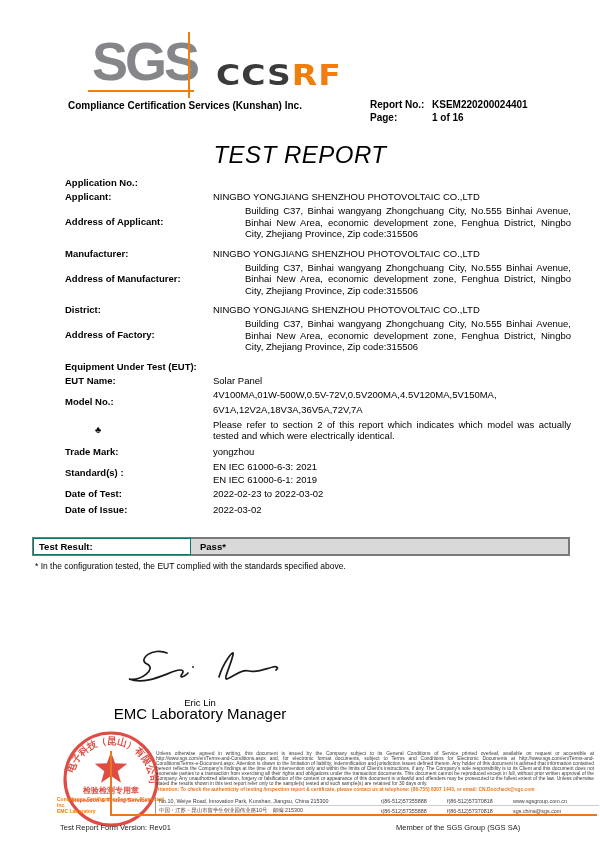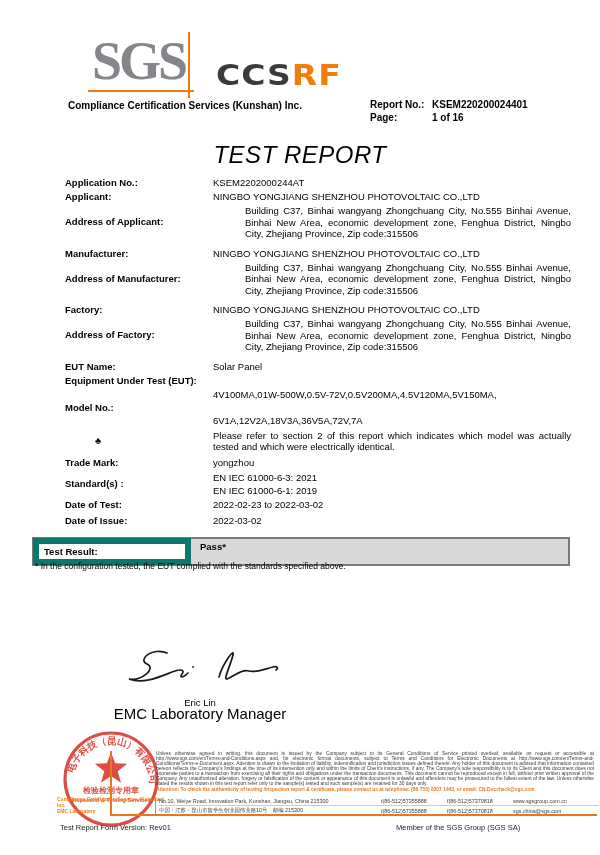--- a/index.html
+++ b/index.html
@@ -1,21 +1,21 @@
 <!DOCTYPE html>
 <html><head>
 <meta charset="utf-8">
 <style>
   html,body{margin:0;padding:0;background:#ffffff;}
   .page{position:relative;width:600px;height:855px;background:#fff;overflow:hidden;
         font-family:"Liberation Sans",sans-serif;color:#000;}
 
   
   .sgs-logo{position:absolute;left:92px;top:34px;font-size:54px;font-weight:bold;
-            color:#85868a;letter-spacing:-3px;line-height:1;font-family:Liberation Serif, serif;}
+            color:#85868a;letter-spacing:-3px;line-height:1;}
   .sgs-vline{position:absolute;left:188px;top:32px;width:2px;height:66px;background:#f07f09;}
   .sgs-hline{position:absolute;left:88px;top:90px;width:106px;height:2px;background:#f07f09;}
   .ccs-logo{position:absolute;left:216px;top:60px;font-size:33px;font-weight:800;
             font-family:"DejaVu Sans",sans-serif;letter-spacing:1px;line-height:1;
             transform:scaleY(.88);transform-origin:top left;}
   .ccs-dark{color:#3b3b3d;} .ccs-orange{color:#f07f09;}
   .company-line{position:absolute;left:68px;top:100px;font-size:10px;font-weight:bold;}
   .report-block{position:absolute;left:370px;top:98px;font-size:10px;font-weight:bold;line-height:13px;}
   .report-block .r-row{display:flex;}
   .report-block .r-lbl{width:62px;flex:none;}
@@ -25,27 +25,27 @@
          font-size:24px;font-weight:normal;font-style:italic;letter-spacing:.5px;}
 
   
   .fields{position:absolute;left:65px;top:177px;width:506px;font-size:9.5px;}
   .row{display:flex;margin-bottom:2px;line-height:12px;align-items:center;}
   .row .lbl{width:148px;flex:none;font-weight:bold;}
   .row .val{flex:1;}
   .just .val{text-align:justify;line-height:11.5px;}
   .gap{margin-bottom:8px;gap:32px;}
   .note .lbl{padding-left:30px;box-sizing:border-box;font-weight:bold;}
-  .val .line2{margin-top:14px;}
+  .val .line2{margin-top:3px;}
   .std .val div{line-height:13px;}
 
   
   .result-row{position:absolute;left:32px;top:537px;width:538px;display:flex;
               border:2px solid #7a7a7a;background:#d9d9d9;box-sizing:border-box;font-size:9.5px;}
-  .result-label{width:158px;flex:none;background:#fff;border:6px solid #0f766e;
+  .result-label{width:158px;flex:none;background:#fff;border:1px solid #0f766e;
                 font-weight:bold;padding:2px 5px;box-sizing:border-box;margin:-1px;}
   .result-value{flex:1;font-weight:bold;padding:2px 10px;}
   .footnote{position:absolute;left:35px;top:561px;width:530px;font-size:8.5px;}
 
   
   .sig-block{position:absolute;left:105px;top:643px;width:190px;text-align:center;}
   .sig-name{font-size:9.5px;line-height:11px;}
   .sig-title{font-size:15px;line-height:11px;}
 
   
@@ -90,52 +90,51 @@
       <span class="r-lbl">Page:</span>
       <span>1 of 16</span>
     </div>
   </div>
 
   <div class="title">TEST REPORT</div>
 
   <div class="fields">
     <div class="row">
       <span class="lbl">Application No.:</span>
-      <span class="val">KSEM2202000244AT</span>
     </div>
     <div class="row">
       <span class="lbl">Applicant:</span>
       <span class="val">NINGBO YONGJIANG SHENZHOU PHOTOVOLTAIC CO.,LTD</span>
     </div>
     <div class="row just gap">
       <span class="lbl">Address of Applicant:</span>
       <span class="val">Building C37, Binhai wangyang Zhongchuang City, No.555 Binhai Avenue, Binhai New Area, economic development zone, Fenghua District, Ningbo City, Zhejiang Province, Zip code:315506</span>
     </div>
     <div class="row">
       <span class="lbl">Manufacturer:</span>
       <span class="val">NINGBO YONGJIANG SHENZHOU PHOTOVOLTAIC CO.,LTD</span>
     </div>
     <div class="row just gap">
       <span class="lbl">Address of Manufacturer:</span>
       <span class="val">Building C37, Binhai wangyang Zhongchuang City, No.555 Binhai Avenue, Binhai New Area, economic development zone, Fenghua District, Ningbo City, Zhejiang Province, Zip code:315506</span>
     </div>
     <div class="row">
-      <span class="lbl">Factory:</span>
+      <span class="lbl">District:</span>
       <span class="val">NINGBO YONGJIANG SHENZHOU PHOTOVOLTAIC CO.,LTD</span>
     </div>
     <div class="row just gap">
       <span class="lbl">Address of Factory:</span>
       <span class="val">Building C37, Binhai wangyang Zhongchuang City, No.555 Binhai Avenue, Binhai New Area, economic development zone, Fenghua District, Ningbo City, Zhejiang Province, Zip code:315506</span>
     </div>
     <div class="row">
+      <span class="lbl" style="width:100%">Equipment Under Test (EUT):</span>
+    </div>
+    <div class="row">
       <span class="lbl">EUT Name:</span>
       <span class="val">Solar Panel</span>
-    </div>
-    <div class="row">
-      <span class="lbl" style="width:100%">Equipment Under Test (EUT):</span>
     </div>
     <div class="row">
       <span class="lbl">Model No.:</span>
       <span class="val">
         <div>4V100MA,01W-500W,0.5V-72V,0.5V200MA,4.5V120MA,5V150MA,</div>
         <div class="line2">6V1A,12V2A,18V3A,36V5A,72V,7A</div>
       </span>
     </div>
     <div class="row just note" style="margin-top:3px">
       <span class="lbl">♣</span>

